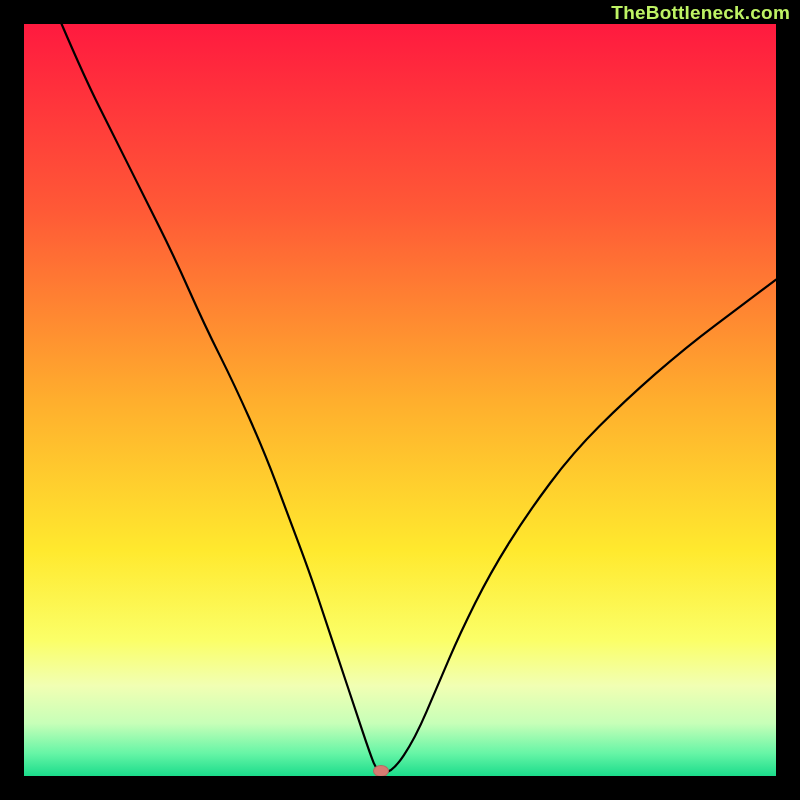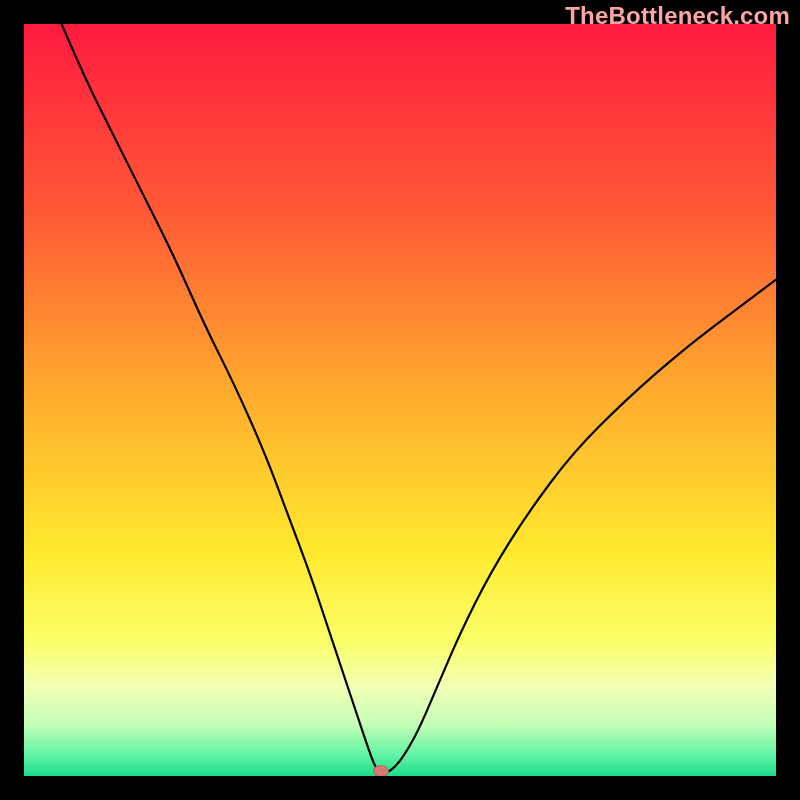--- a/index.html
+++ b/index.html
@@ -42,23 +42,23 @@
   }
   .marker {
     position: absolute;
     border-radius: 50% / 50%;
   }
   .watermark {
     position: absolute;
     top: 2px;
     right: 10px;
     font-family: Arial, Helvetica, sans-serif;
-    font-size: 24px;
+    font-size: 19px;
     font-weight: 600;
-    color: #fca5a5;
+    color: #bef264;
     letter-spacing: 0.2px;
     user-select: none;
   }
 </style>
 </head>
 <body>
 
 <div class="frame">
   <div class="watermark">TheBottleneck.com</div>
   <div class="plot">

